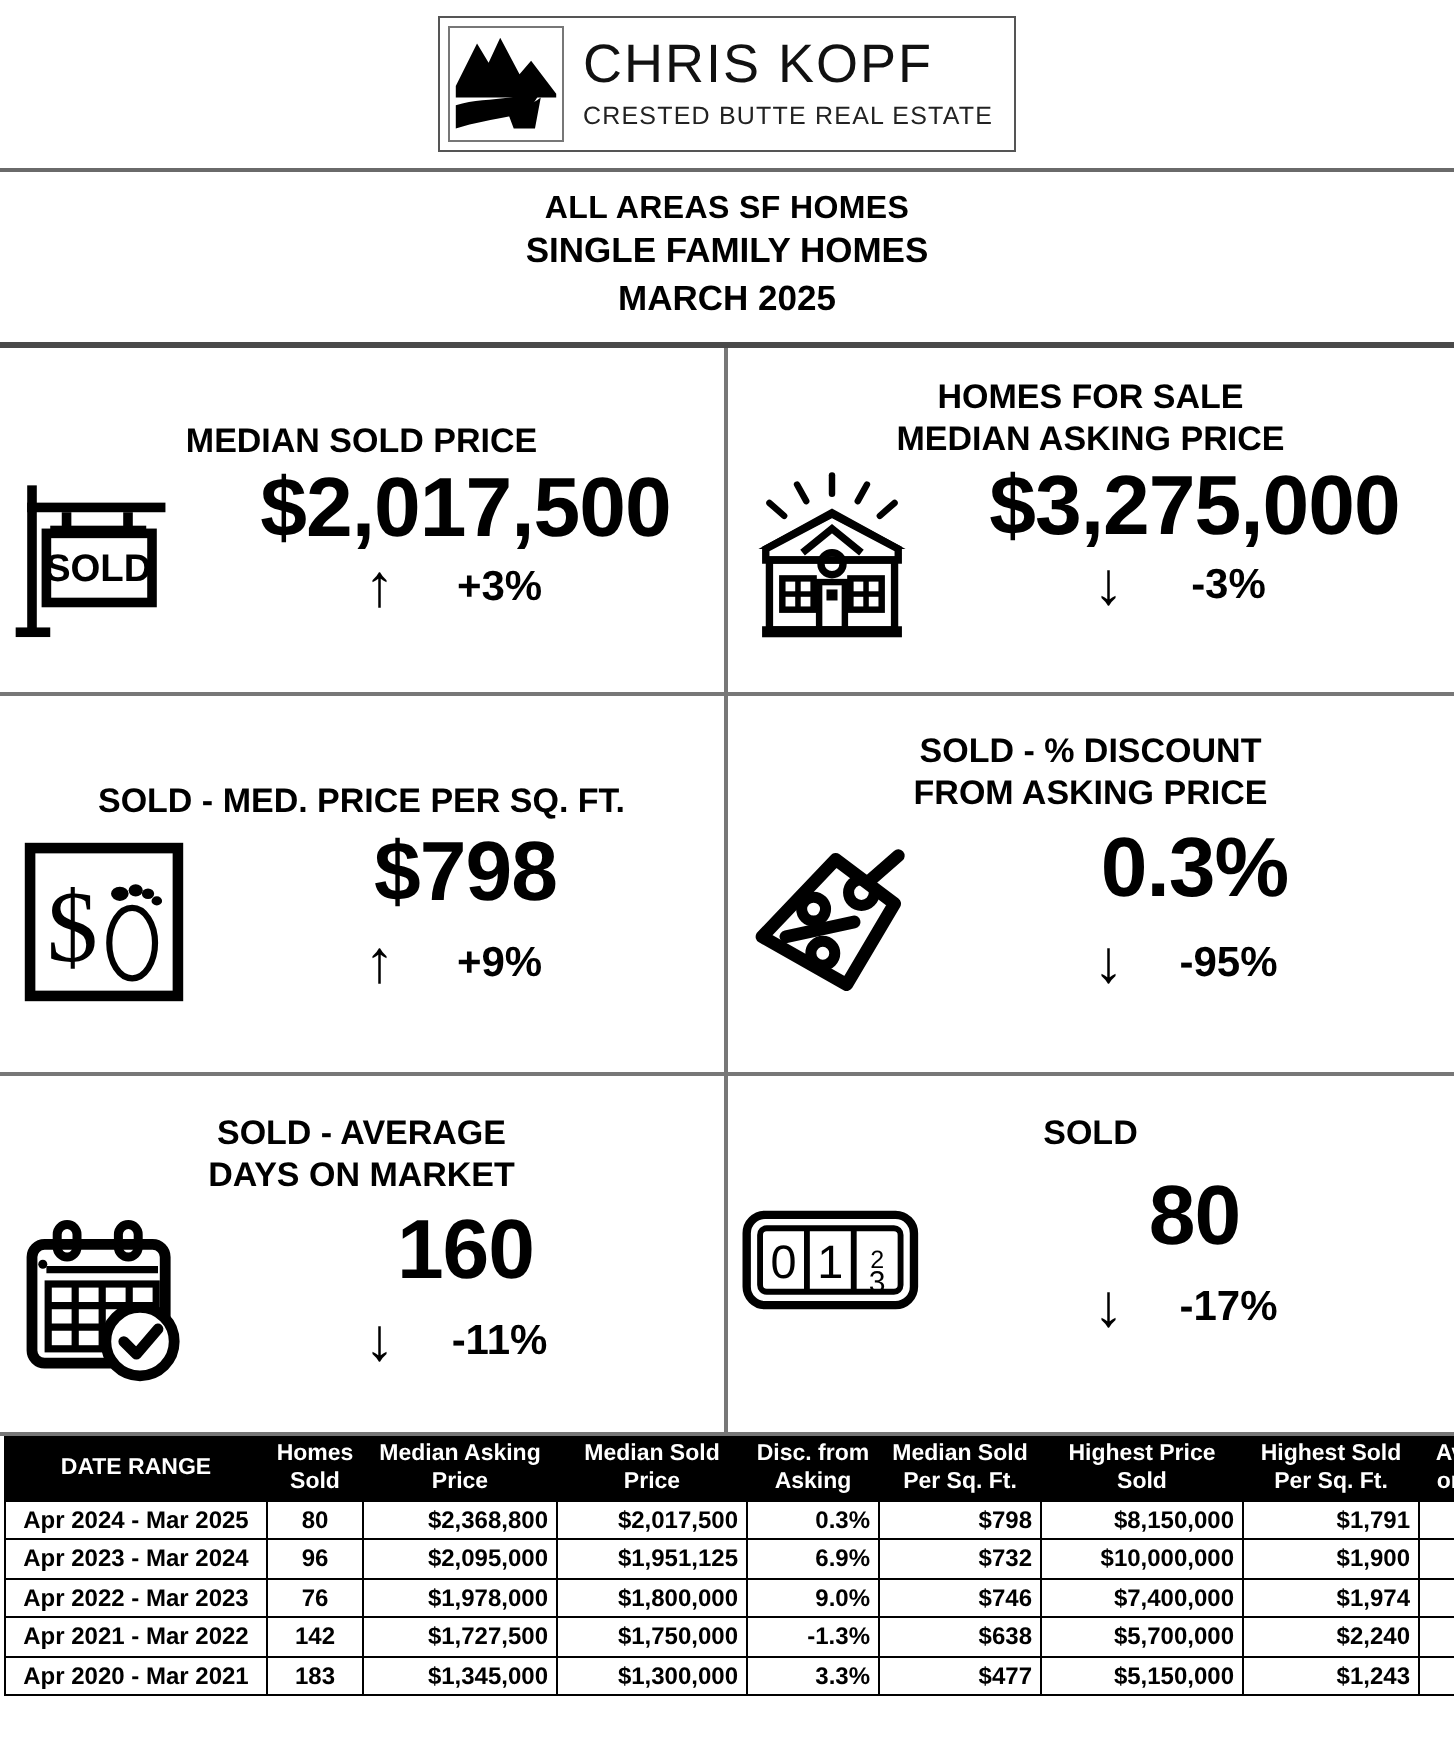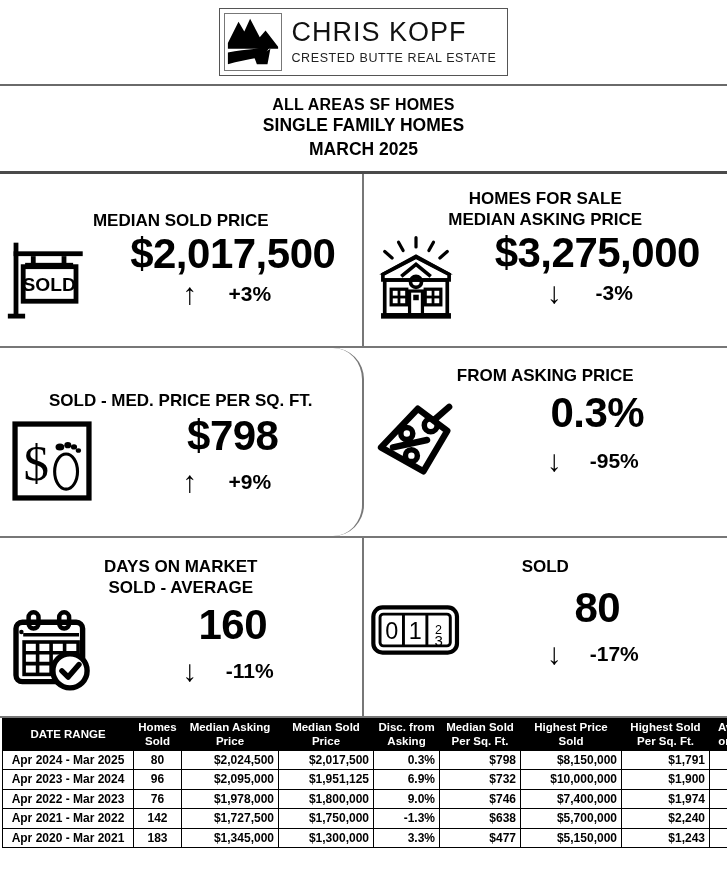--- a/index.html
+++ b/index.html
@@ -237,21 +237,21 @@
             </div>
           </div>
         </div>
       </div>
     </div>
 
     <div class="row-sep"></div>
 
     <div class="grid-row">
 
-      <div class="cell left" style="height:188px;border-radius:31px;">
+      <div class="cell left" style="height:188px;">
         <div class="cell-head" style="padding-top:42px;">
           <div>SOLD - MED. PRICE PER SQ. FT.</div>
         </div>
         <div class="cell-body" style="margin-top:4px;">
           <div class="icon-wrap">
             <svg width="88" height="88" viewBox="0 0 100 100" aria-hidden="true">
               <rect x="8" y="8" width="84" height="84" fill="none" stroke="#000" stroke-width="6"></rect>
               <text x="32" y="72" font-family="Liberation Serif, serif" font-size="58" text-anchor="middle" fill="#000">$</text>
               <ellipse cx="66" cy="62" rx="13" ry="20" fill="none" stroke="#000" stroke-width="3.5"></ellipse>
               <ellipse cx="59" cy="34" rx="5" ry="4" fill="#000"></ellipse>
@@ -265,20 +265,21 @@
             <div class="delta-line" style="margin-top:10px;">
               <div class="arrow">↑</div>
               <div class="delta">+9%</div>
             </div>
           </div>
         </div>
       </div>
 
       <div class="cell" style="height:188px;">
         <div class="cell-head" style="padding-top:17px;">
+          <div>SOLD - % DISCOUNT</div>
           <div>FROM ASKING PRICE</div>
         </div>
         <div class="cell-body" style="margin-top:6px;">
           <div class="icon-wrap">
             <svg width="92" height="92" viewBox="0 0 100 100" aria-hidden="true">
               <path d="M52 16 L84 40 L58 84 L12 58 Z" fill="none" stroke="#000" stroke-width="7" stroke-linejoin="round"></path>
               <circle cx="66" cy="34" r="7" fill="none" stroke="#000" stroke-width="6"></circle>
               <line x1="70" y1="28" x2="86" y2="14" stroke="#000" stroke-width="7" stroke-linecap="round"></line>
               <circle cx="40" cy="43" r="6.5" fill="none" stroke="#000" stroke-width="6"></circle>
               <circle cx="45" cy="67" r="6.5" fill="none" stroke="#000" stroke-width="6"></circle>
@@ -295,22 +296,22 @@
         </div>
       </div>
     </div>
 
     <div class="row-sep"></div>
 
     <div class="grid-row">
 
       <div class="cell left" style="height:178px;">
         <div class="cell-head" style="padding-top:18px;">
+          <div>SOLD - AVERAGE</div>
           <div>DAYS ON MARKET</div>
-          <div>SOLD - AVERAGE</div>
         </div>
         <div class="cell-body" style="margin-top:6px;">
           <div class="icon-wrap">
             <svg width="90" height="90" viewBox="0 0 100 100" aria-hidden="true">
               <rect x="10" y="18" width="74" height="66" rx="7" fill="none" stroke="#000" stroke-width="6"></rect>
               <rect x="24" y="7" width="11" height="18" rx="5.5" fill="none" stroke="#000" stroke-width="5"></rect>
               <rect x="58" y="7" width="11" height="18" rx="5.5" fill="none" stroke="#000" stroke-width="5"></rect>
               <line x1="18" y1="32" x2="80" y2="32" stroke="#000" stroke-width="4"></line>
               <circle cx="16" cy="29" r="2.5" fill="#000"></circle>
               <g stroke="#000" stroke-width="4">
@@ -415,21 +416,21 @@
           <th>
             <span>Avg. Days</span><br>
             <span>on Market</span>
           </th>
         </tr>
       </thead>
       <tbody>
         <tr>
           <td class="c-date">Apr 2024 - Mar 2025</td>
           <td class="c-num">80</td>
-          <td class="c-money">$2,024,500</td>
+          <td class="c-money">$2,368,800</td>
           <td class="c-money">$2,017,500</td>
           <td class="c-money">0.3%</td>
           <td class="c-money">$798</td>
           <td class="c-money">$8,150,000</td>
           <td class="c-money">$1,791</td>
           <td class="c-num">160</td>
         </tr>
         <tr>
           <td class="c-date">Apr 2023 - Mar 2024</td>
           <td class="c-num">96</td>

